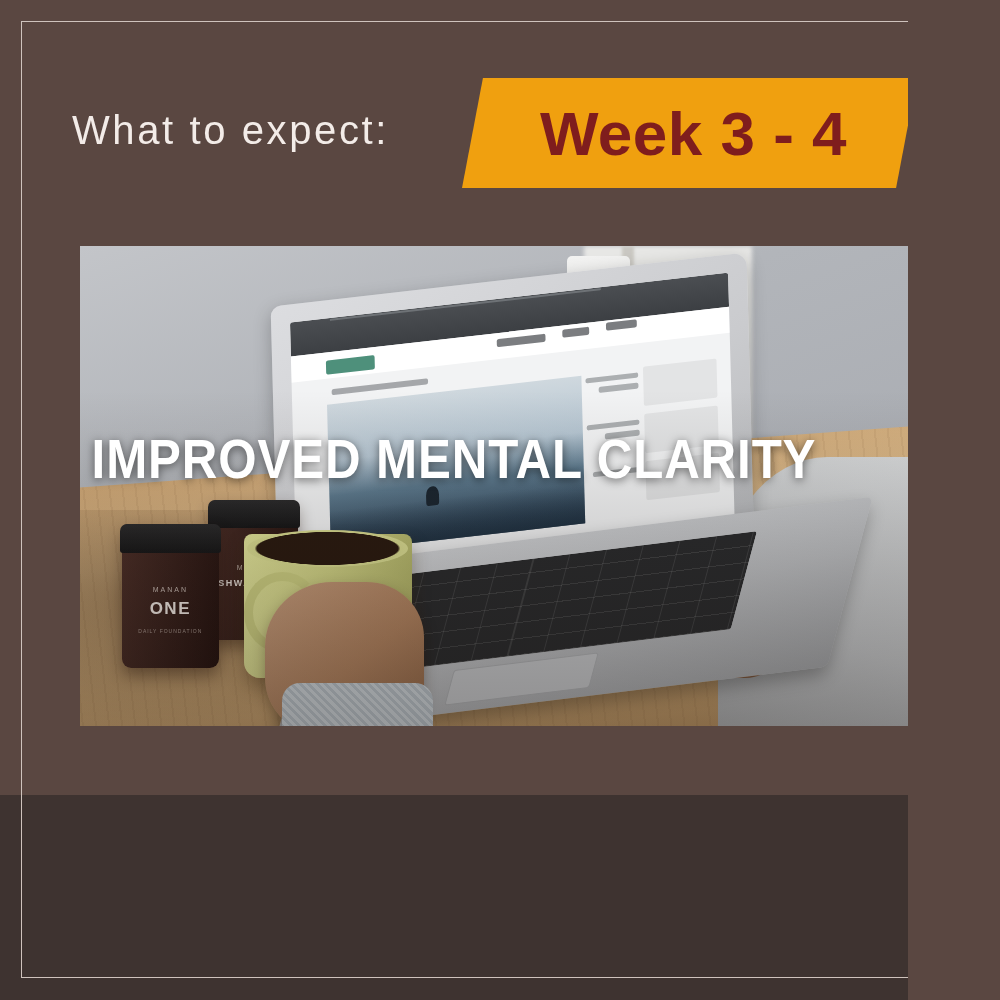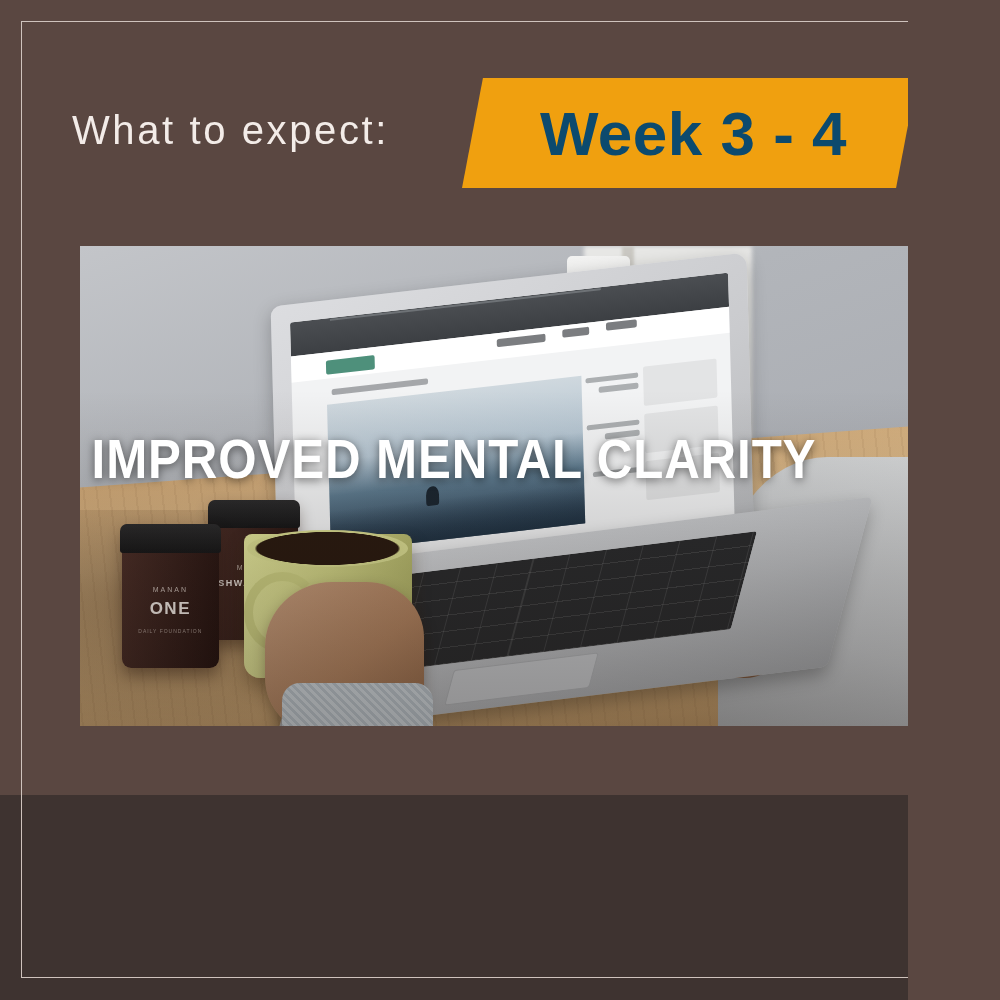--- a/index.html
+++ b/index.html
@@ -60,21 +60,21 @@
     background: #f0a00f;
     clip-path: polygon(4.6% 0%, 100% 0%, 95.4% 100%, 0% 100%);
     display: flex;
     align-items: center;
     justify-content: center;
   }
   #week-banner-label {
     font-size: 62px;
     font-weight: 700;
     letter-spacing: 0.5px;
-    color: #0c4a6e;
+    color: #7f1d1d;
     white-space: nowrap;
     transform: translateX(4px);
   }
 
   
   #photo {
     position: absolute;
     left: 80px;
     top: 246px;
     width: 840px;

